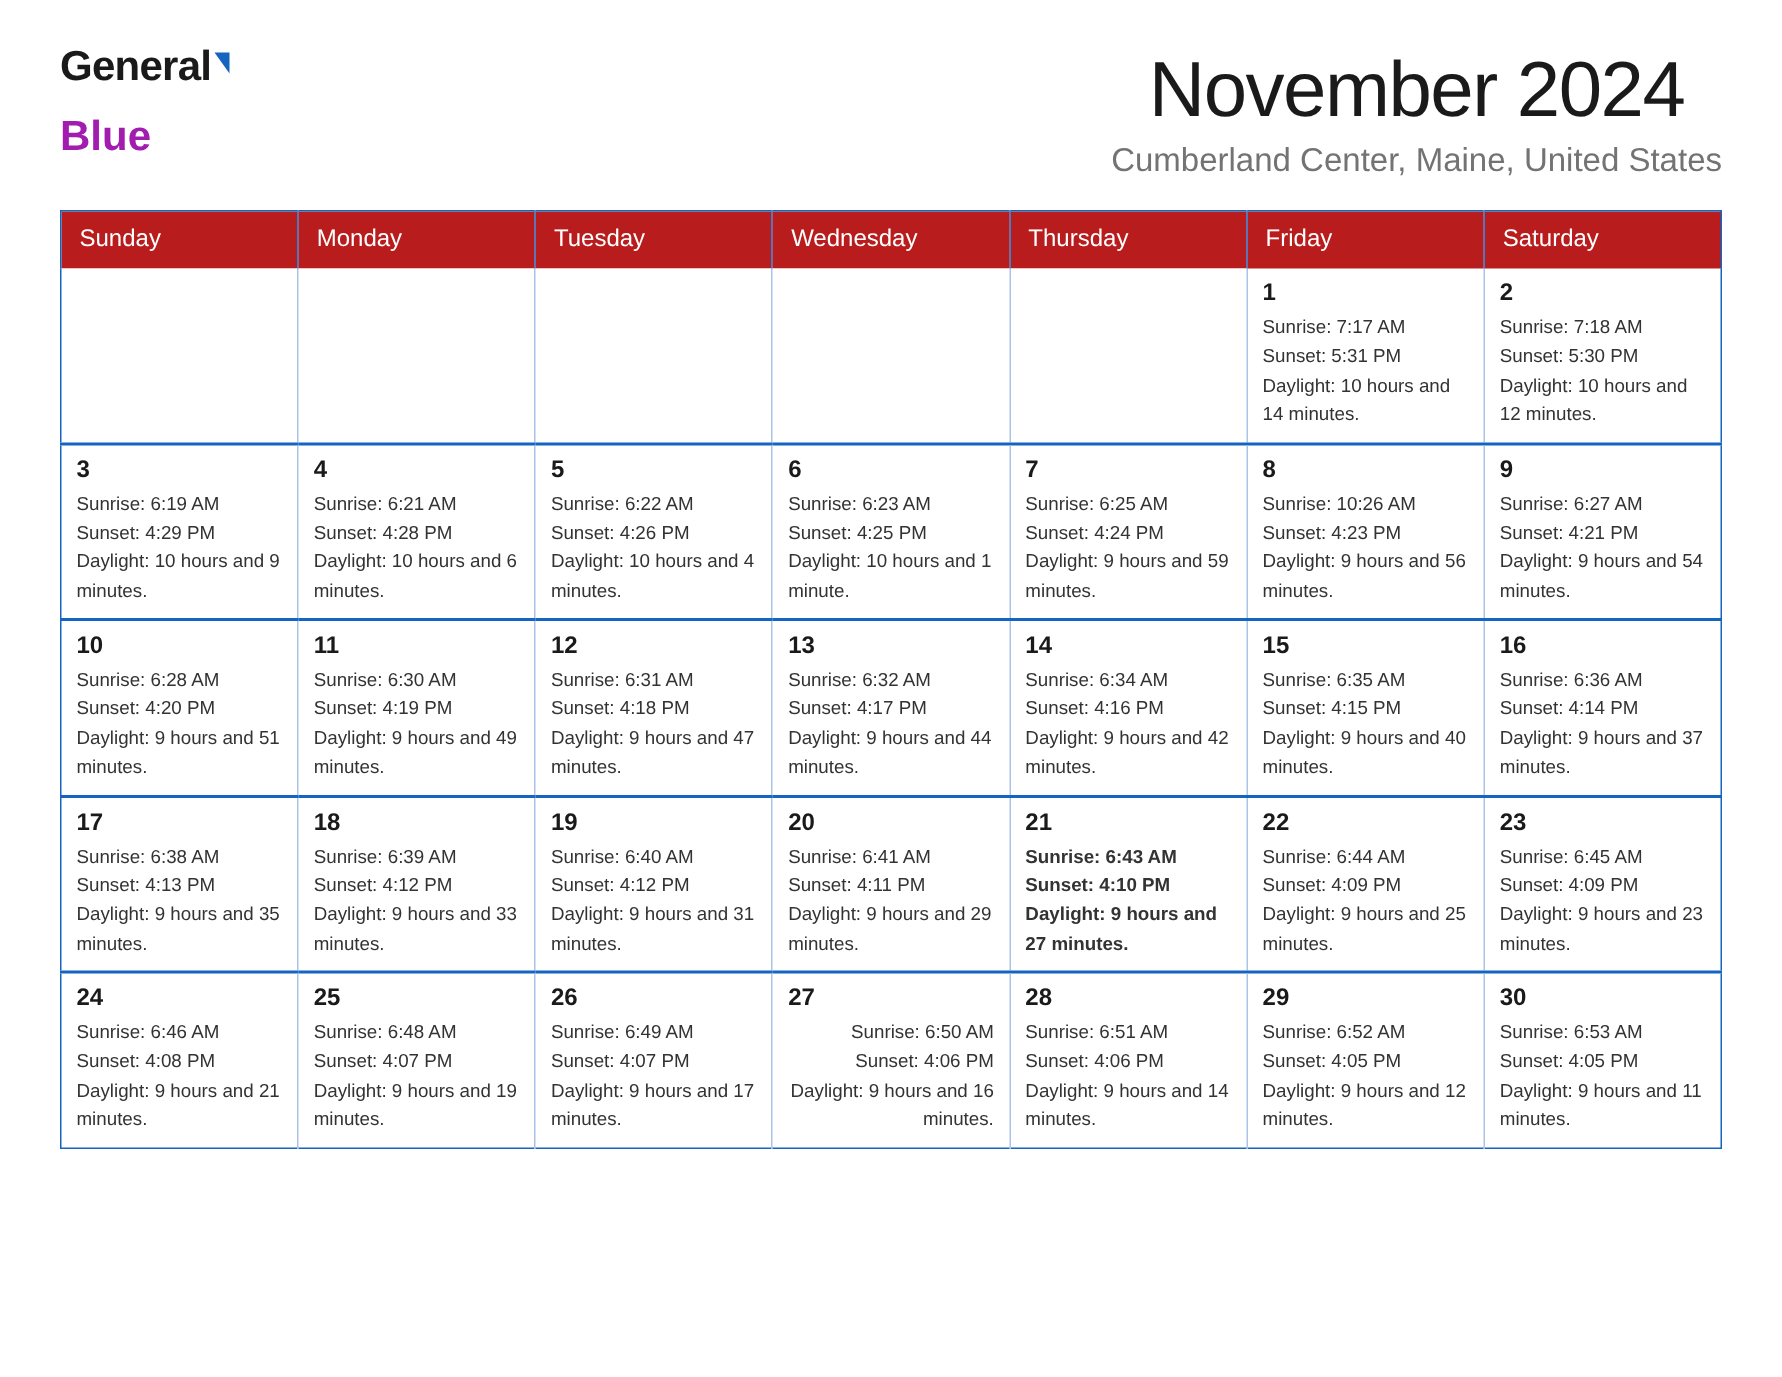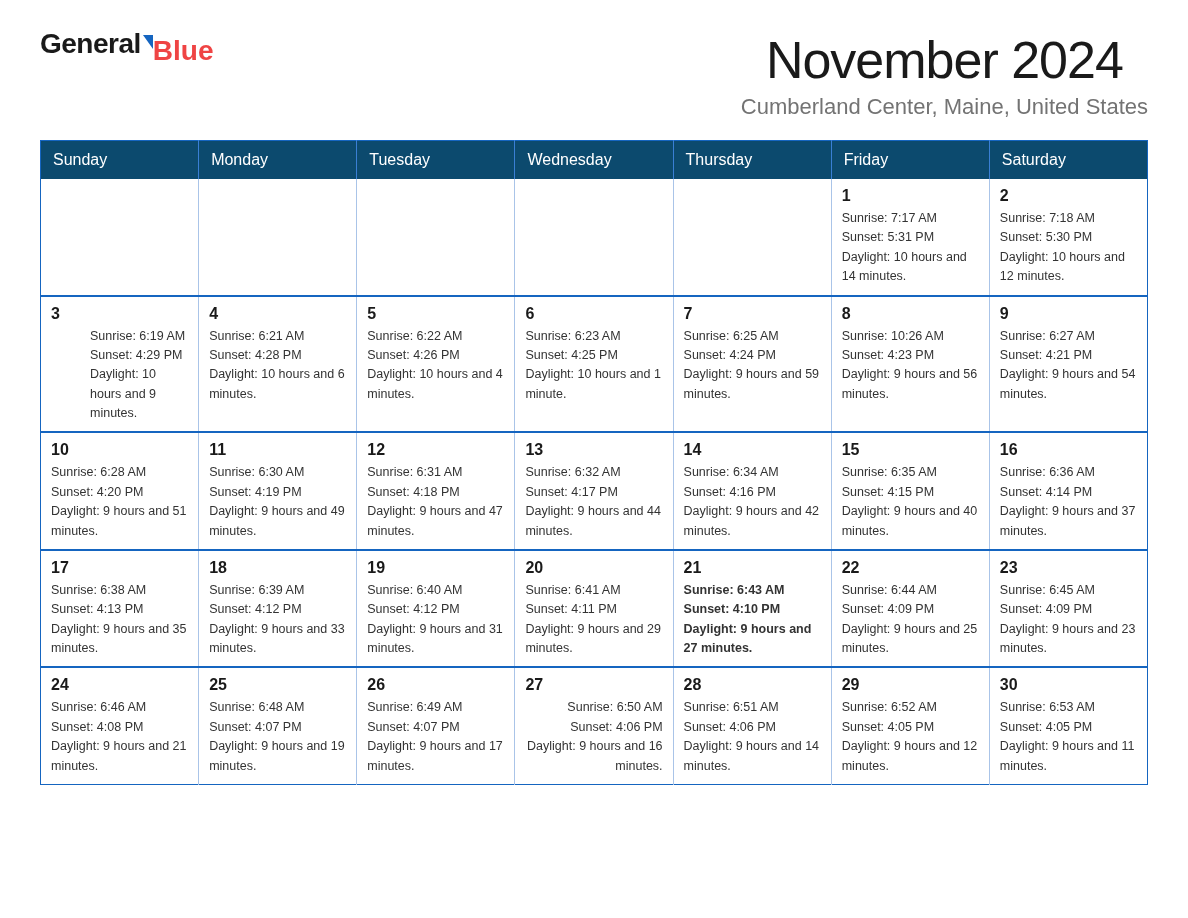--- a/index.html
+++ b/index.html
@@ -10,21 +10,21 @@
       color: #222;
     }
     .header-area {
       display: flex;
       justify-content: space-between;
       align-items: flex-start;
       margin-bottom: 20px;
     }
     .logo {
       display: flex;
-      flex-direction: row;
+      flex-direction: column;
       align-items: flex-start;
     }
     .logo-general {
       font-size: 28px;
       font-weight: bold;
       color: #1a1a1a;
       letter-spacing: -0.5px;
       line-height: 1;
     }
     .logo-triangle {
@@ -35,23 +35,23 @@
       border-right: 0px solid transparent;
       border-top: 14px solid #1565c0;
       margin-left: 2px;
       vertical-align: middle;
       position: relative;
       top: -4px;
     }
     .logo-blue-text {
       font-size: 28px;
       font-weight: bold;
-      color: #ef4444;
+      color: #a21caf;
       line-height: 1;
-      margin-top: 7px;
+      margin-top: 19px;
     }
     .title-area {
       text-align: center;
     }
     .month-title {
       font-size: 52px;
       font-weight: normal;
       color: #1a1a1a;
       letter-spacing: -1px;
     }
@@ -59,21 +59,21 @@
       font-size: 22px;
       color: #737373;
       margin-top: 4px;
     }
     .calendar-table {
       width: 100%;
       border-collapse: collapse;
       border: 1.5px solid #1565c0;
     }
     .calendar-table th {
-      background: #0c4a6e;
+      background: #b91c1c;
       color: #fff;
       font-size: 16px;
       font-weight: normal;
       padding: 10px 12px;
       text-align: left;
       border-right: 1px solid #3a7fd4;
     }
     .calendar-table th:last-child {
       border-right: none;
     }
@@ -154,21 +154,21 @@
         <td>
           <span class="day-num">2</span>
           <div class="day-info" style="white-space: pre-line;">Sunrise: 7:18 AM
 Sunset: 5:30 PM
 Daylight: 10 hours and 12 minutes.</div>
         </td>
       </tr>
       <tr>
         <td>
           <span class="day-num">3</span>
-          <div class="day-info" style="white-space: pre-line; margin-left: 39px;">Sunrise: 6:19 AM
+          <div class="day-info" style="white-space: pre-line;">Sunrise: 6:19 AM
 Sunset: 4:29 PM
 Daylight: 10 hours and 9 minutes.</div>
         </td>
         <td>
           <span class="day-num">4</span>
           <div class="day-info" style="white-space: pre-line;">Sunrise: 6:21 AM
 Sunset: 4:28 PM
 Daylight: 10 hours and 6 minutes.</div>
         </td>
         <td>

